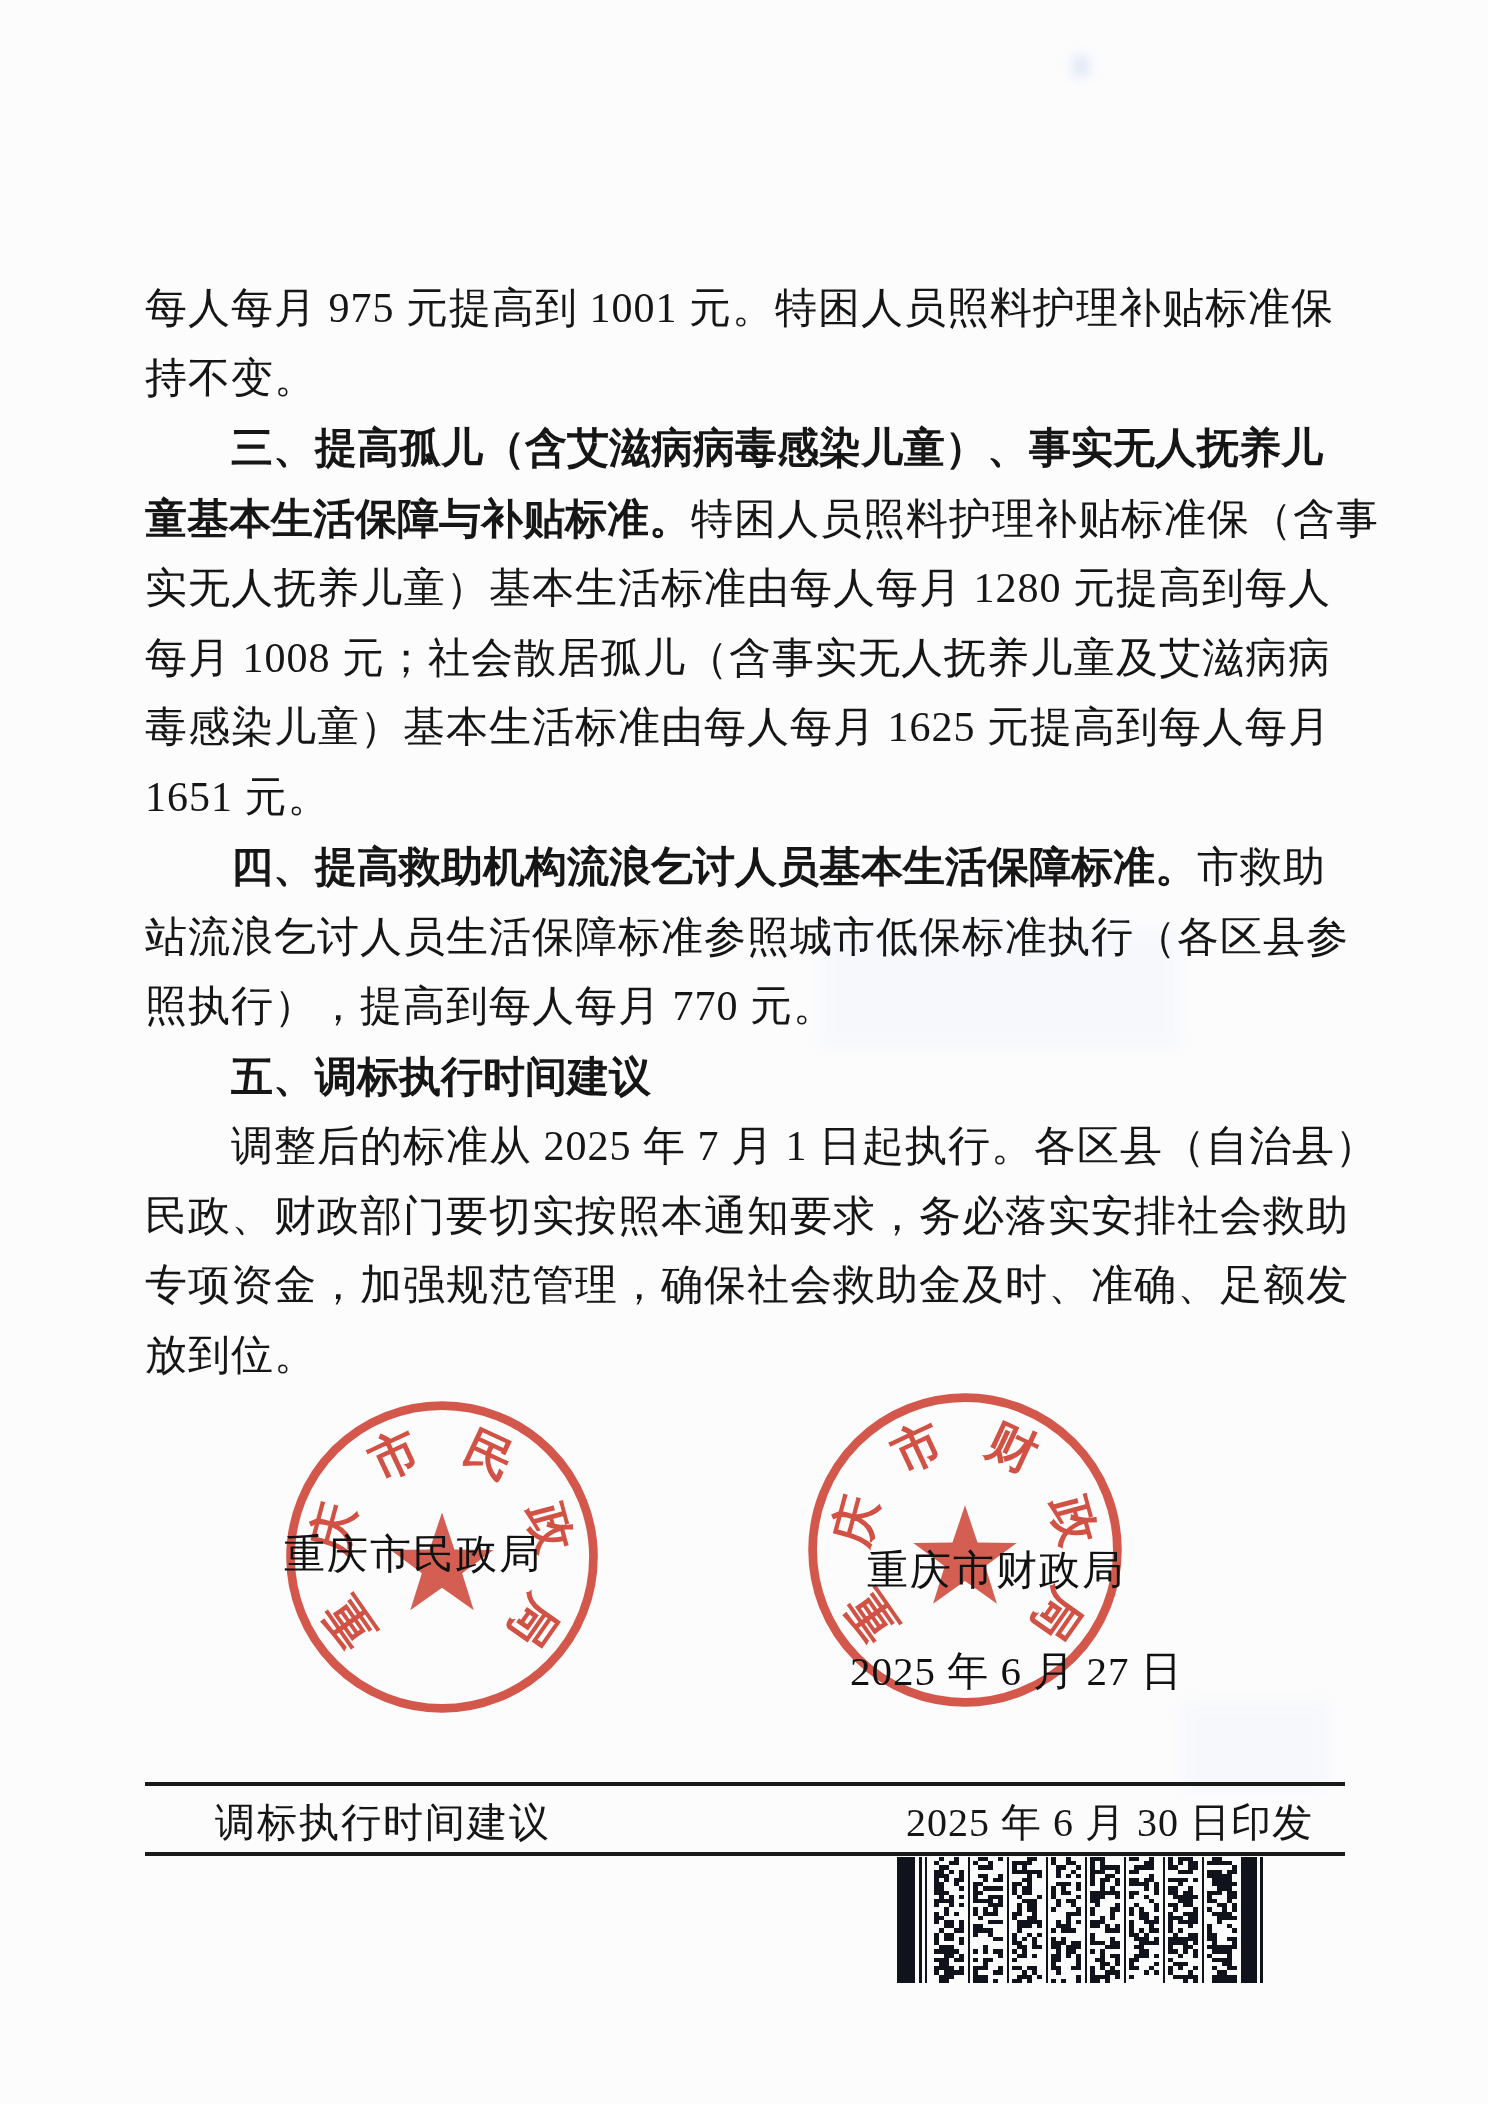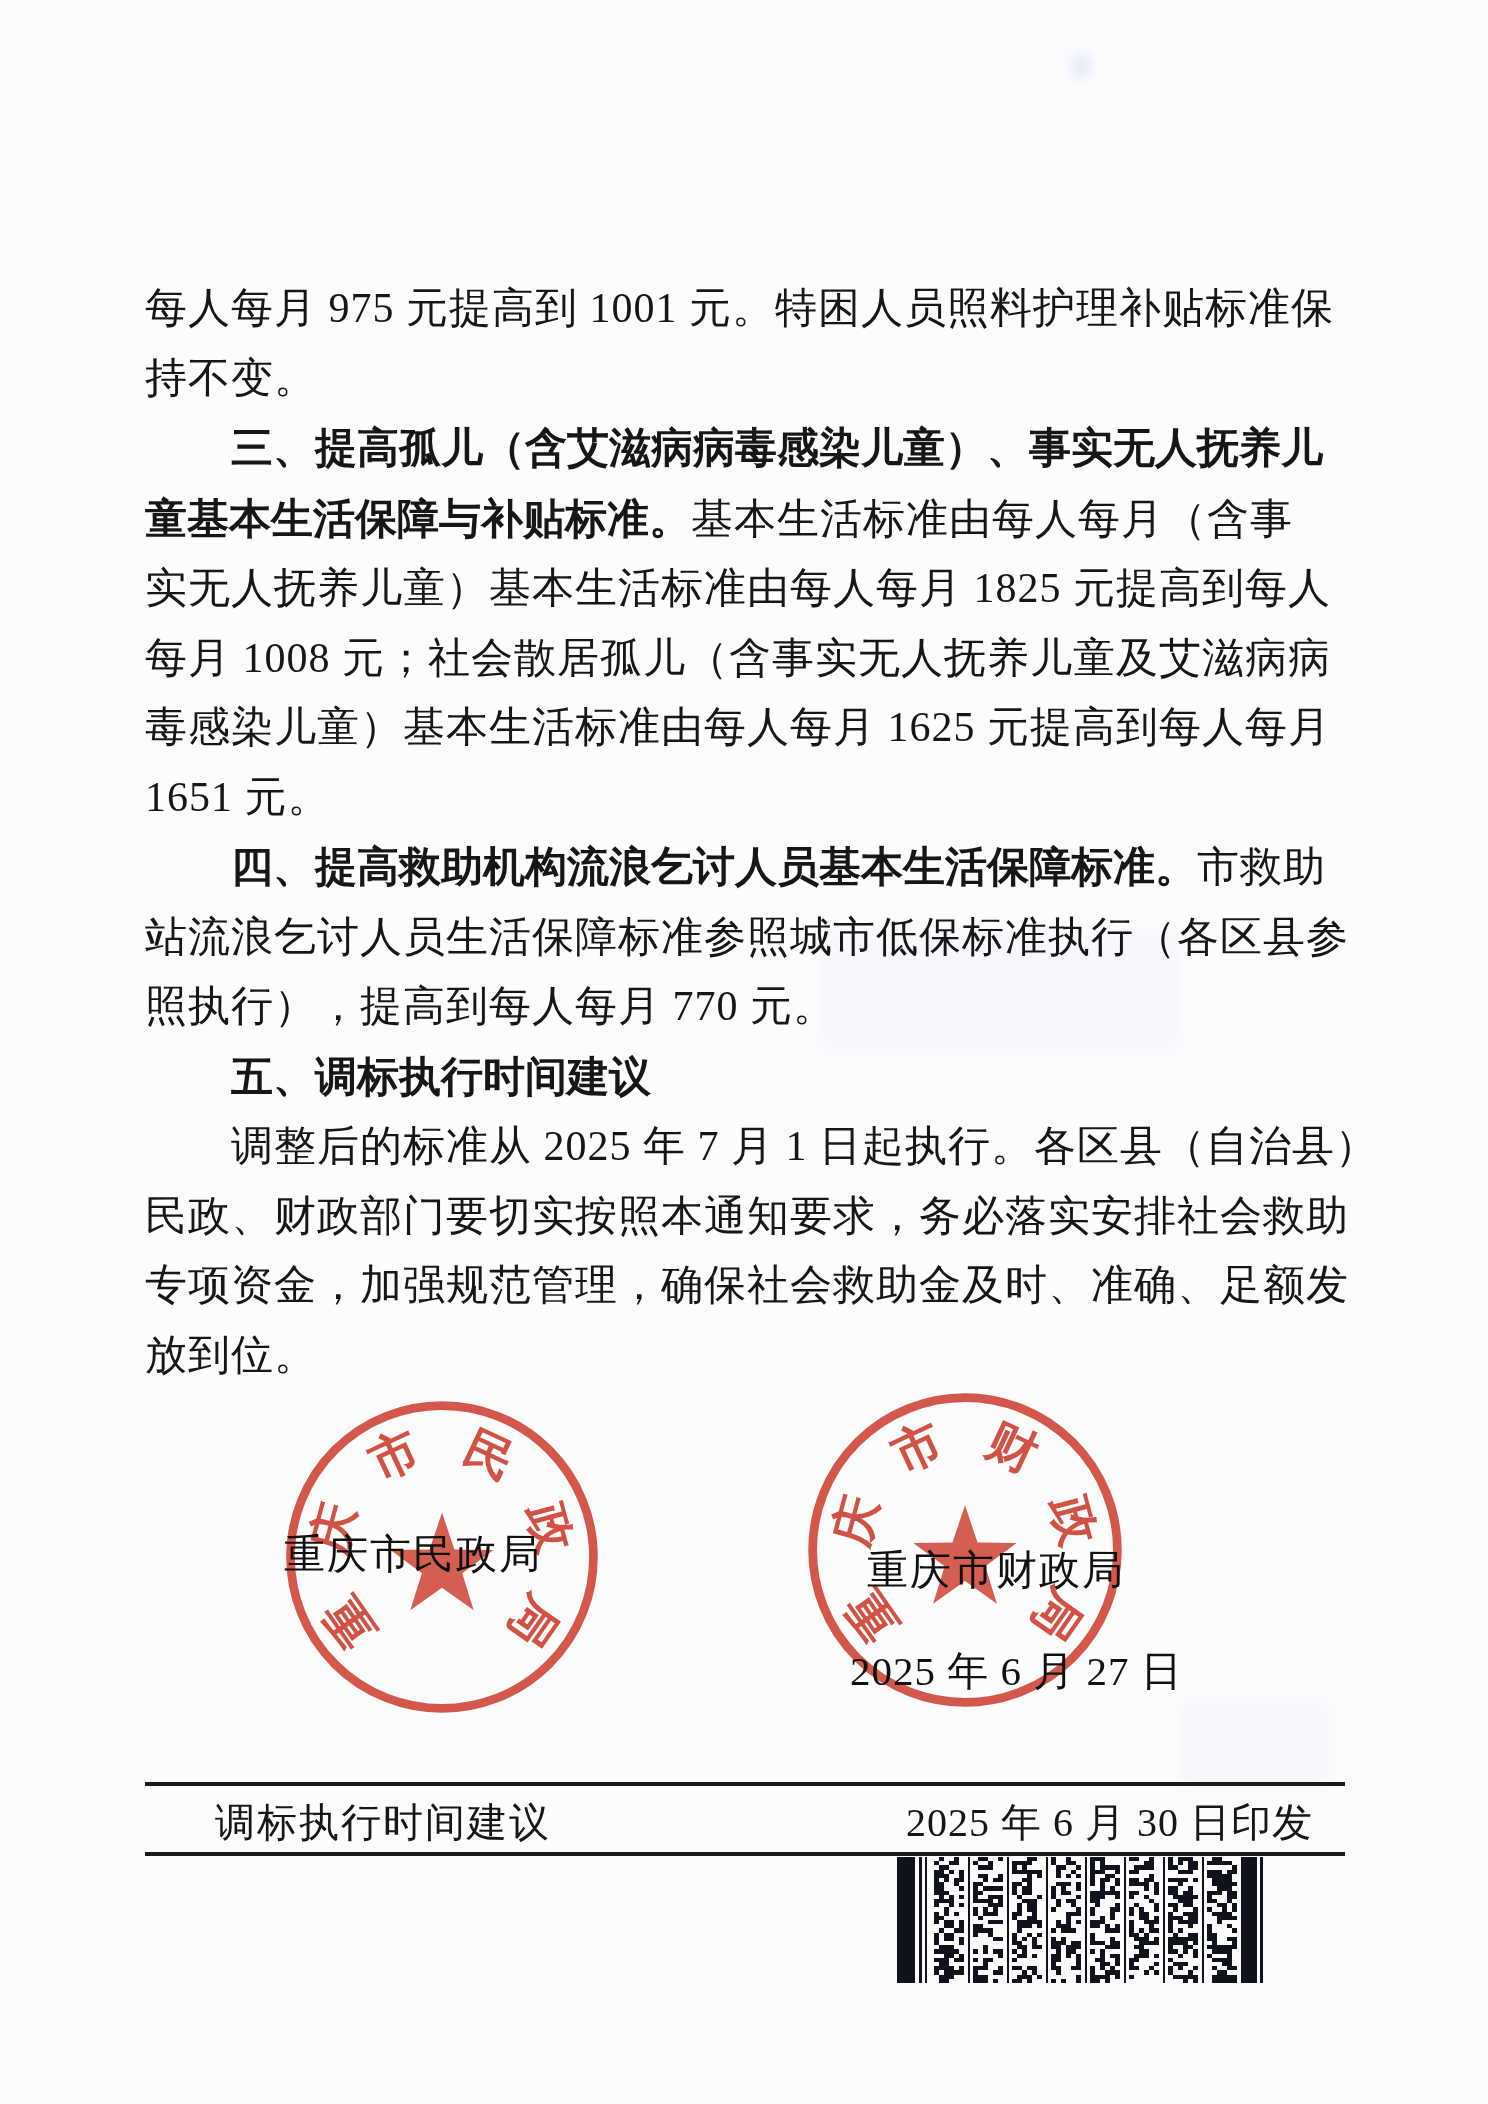--- a/index.html
+++ b/index.html
@@ -54,22 +54,22 @@
 <div class="page">
 
   <div class="artifact art-1"></div>
   <div class="artifact art-2"></div>
   <div class="artifact art-3"></div>
 
   <main class="text-block" id="lines">
       <div class="line"><span>每人每月 975 元提高到 1001 元。特困人员照料护理补贴标准保</span></div>
       <div class="line"><span>持不变。</span></div>
       <div class="line indent"><span class="bold">三、提高孤儿（含艾滋病病毒感染儿童）、事实无人抚养儿</span></div>
-      <div class="line"><span class="bold">童基本生活保障与补贴标准。</span><span>基本生活标准由每人每月（含事</span></div>
-      <div class="line"><span>实无人抚养儿童）基本生活标准由每人每月 1825 元提高到每人</span></div>
+      <div class="line"><span class="bold">童基本生活保障与补贴标准。</span><span>特困人员照料护理补贴标准保（含事</span></div>
+      <div class="line"><span>实无人抚养儿童）基本生活标准由每人每月 1280 元提高到每人</span></div>
       <div class="line"><span>每月 1008 元；社会散居孤儿（含事实无人抚养儿童及艾滋病病</span></div>
       <div class="line"><span>毒感染儿童）基本生活标准由每人每月 1625 元提高到每人每月</span></div>
       <div class="line"><span>1651 元。</span></div>
       <div class="line indent"><span class="bold">四、提高救助机构流浪乞讨人员基本生活保障标准。</span><span>市救助</span></div>
       <div class="line"><span>站流浪乞讨人员生活保障标准参照城市低保标准执行（各区县参</span></div>
       <div class="line"><span>照执行），提高到每人每月 770 元。</span></div>
       <div class="line indent"><span class="bold">五、调标执行时间建议</span></div>
       <div class="line indent"><span>调整后的标准从 2025 年 7 月 1 日起执行。各区县（自治县）</span></div>
       <div class="line"><span>民政、财政部门要切实按照本通知要求，务必落实安排社会救助</span></div>
       <div class="line"><span>专项资金，加强规范管理，确保社会救助金及时、准确、足额发</span></div>

